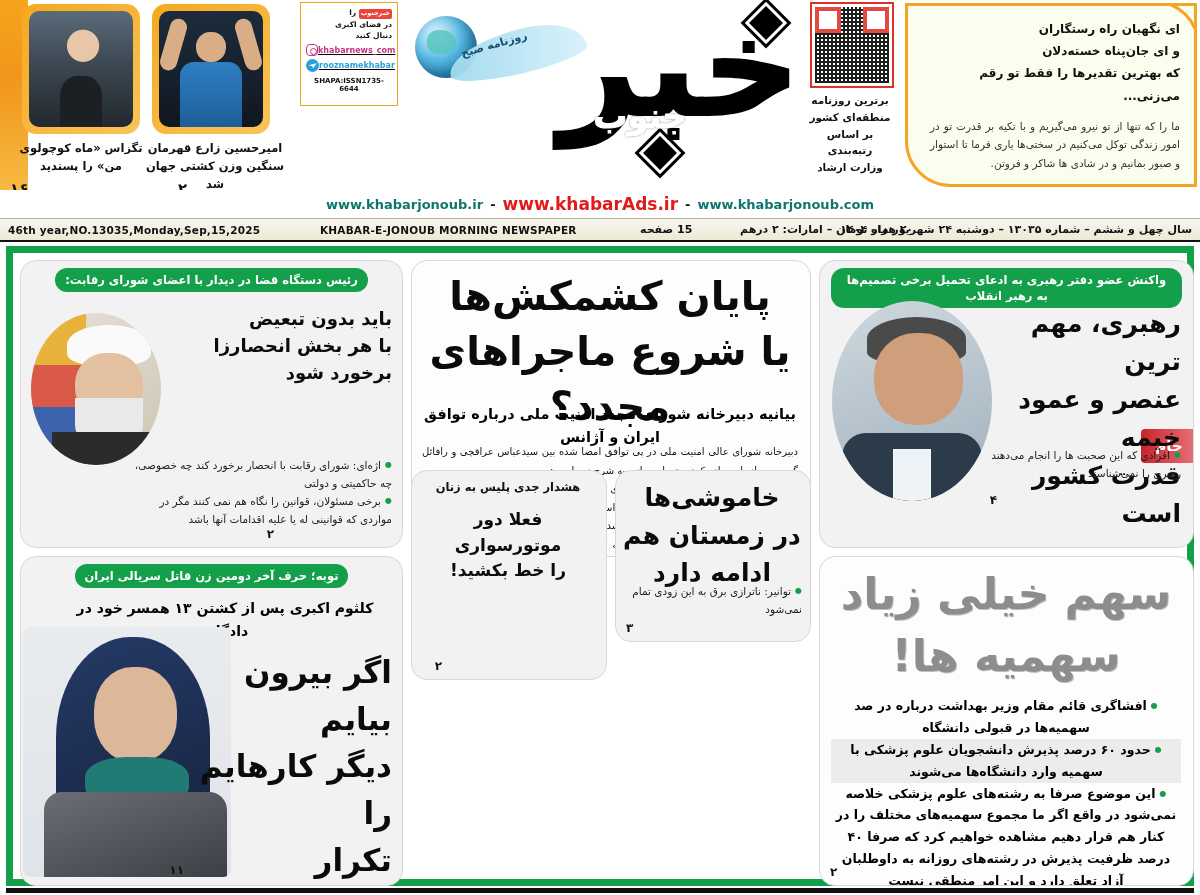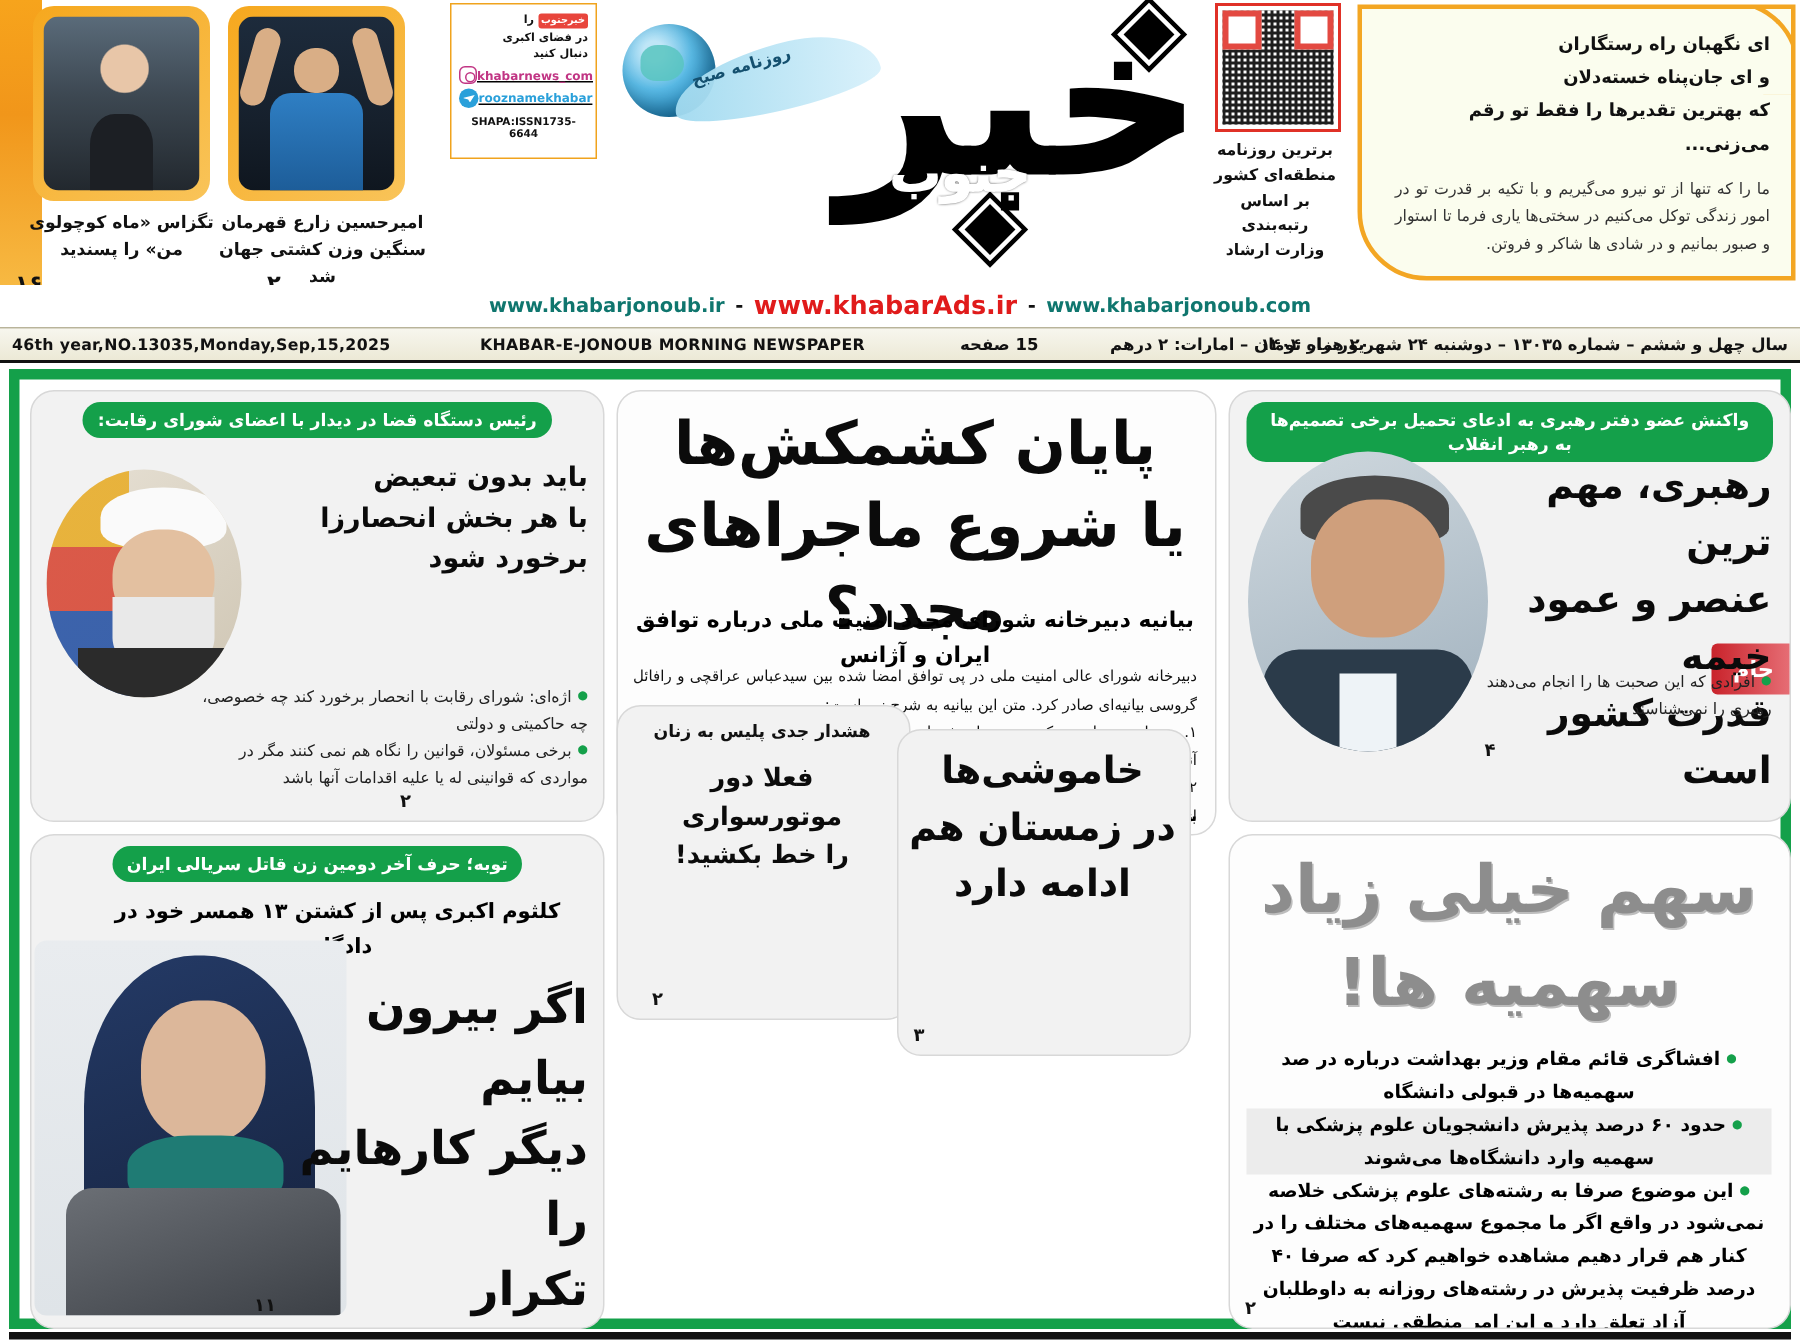--- a/index.html
+++ b/index.html
@@ -184,21 +184,21 @@
   .subtext{ direction:rtl; font-size:10.5px; color:#222; line-height:1.7; text-align:right;}
   .bullet::before{ content:"\25CF"; color:#14a04a; font-size:8px; margin-left:4px; vertical-align:2px;}
   .pg{ font-size:12px; font-weight:bold; color:#111; }
 
   
   #card-judiciary{ left:0; top:0; width:383px; height:288px; }
   #card-main     { left:391px; top:0; width:400px; height:297px; }
   #card-leader   { left:799px; top:0; width:375px; height:288px; }
   #card-killer   { left:0; top:296px; width:383px; height:330px; }
   #card-police   { left:391px; top:210px; width:196px; height:210px; }
-  #card-power    { left:578px; top:210px; width:196px; height:218px;margin-top:16px; }
+  #card-power    { left:595px; top:210px; width:196px; height:172px; }
   #card-quota    { left:799px; top:296px; width:375px; height:330px; }
 
   
   #card-judiciary .hl{ position:absolute; right:10px; top:44px; width:232px;
     font-size:18px; line-height:1.5; }
   #card-judiciary .portrait{
     position:absolute; left:10px; top:52px; width:130px; height:152px; border-radius:50%;
     overflow:hidden;
     background:linear-gradient(135deg,#e8e2d6,#cfc6b4);
   }
@@ -455,20 +455,23 @@
       <div class="headline hl" style="white-space:pre-line">فعلا دور
 موتورسواری
 را خط بکشید!</div>
       <div class="pg">۲</div>
     </div>
 
     <div class="card" id="card-power">
       <div class="headline hl" style="white-space:pre-line">خاموشی‌ها
 در زمستان هم
 ادامه دارد</div>
+      <div class="subs">
+        <div class="subtext bullet">توانیر: ناترازی برق به این زودی تمام نمی‌شود</div>
+      </div>
       <div class="pg">۳</div>
     </div>
 
     <div class="card white" id="card-quota">
       <div class="headline hl" style="white-space:pre-line">سهم خیلی زیاد
 سهمیه ها!</div>
       <div class="subs">
         <div class="bullet">افشاگری قائم مقام وزیر بهداشت درباره در صد سهمیه‌ها در قبولی دانشگاه</div>
         <div class="bullet hi">حدود ۶۰ درصد پذیرش دانشجویان علوم پزشکی با سهمیه وارد دانشگاه‌ها می‌شوند</div>
         <div class="bullet">این موضوع صرفا به رشته‌های علوم پزشکی خلاصه نمی‌شود در واقع اگر ما مجموع سهمیه‌های مختلف را در کنار هم قرار دهیم مشاهده خواهیم کرد که صرفا ۴۰ درصد ظرفیت پذیرش در رشته‌های روزانه به داوطلبان آزاد تعلق دارد و این امر منطقی نیست</div>

